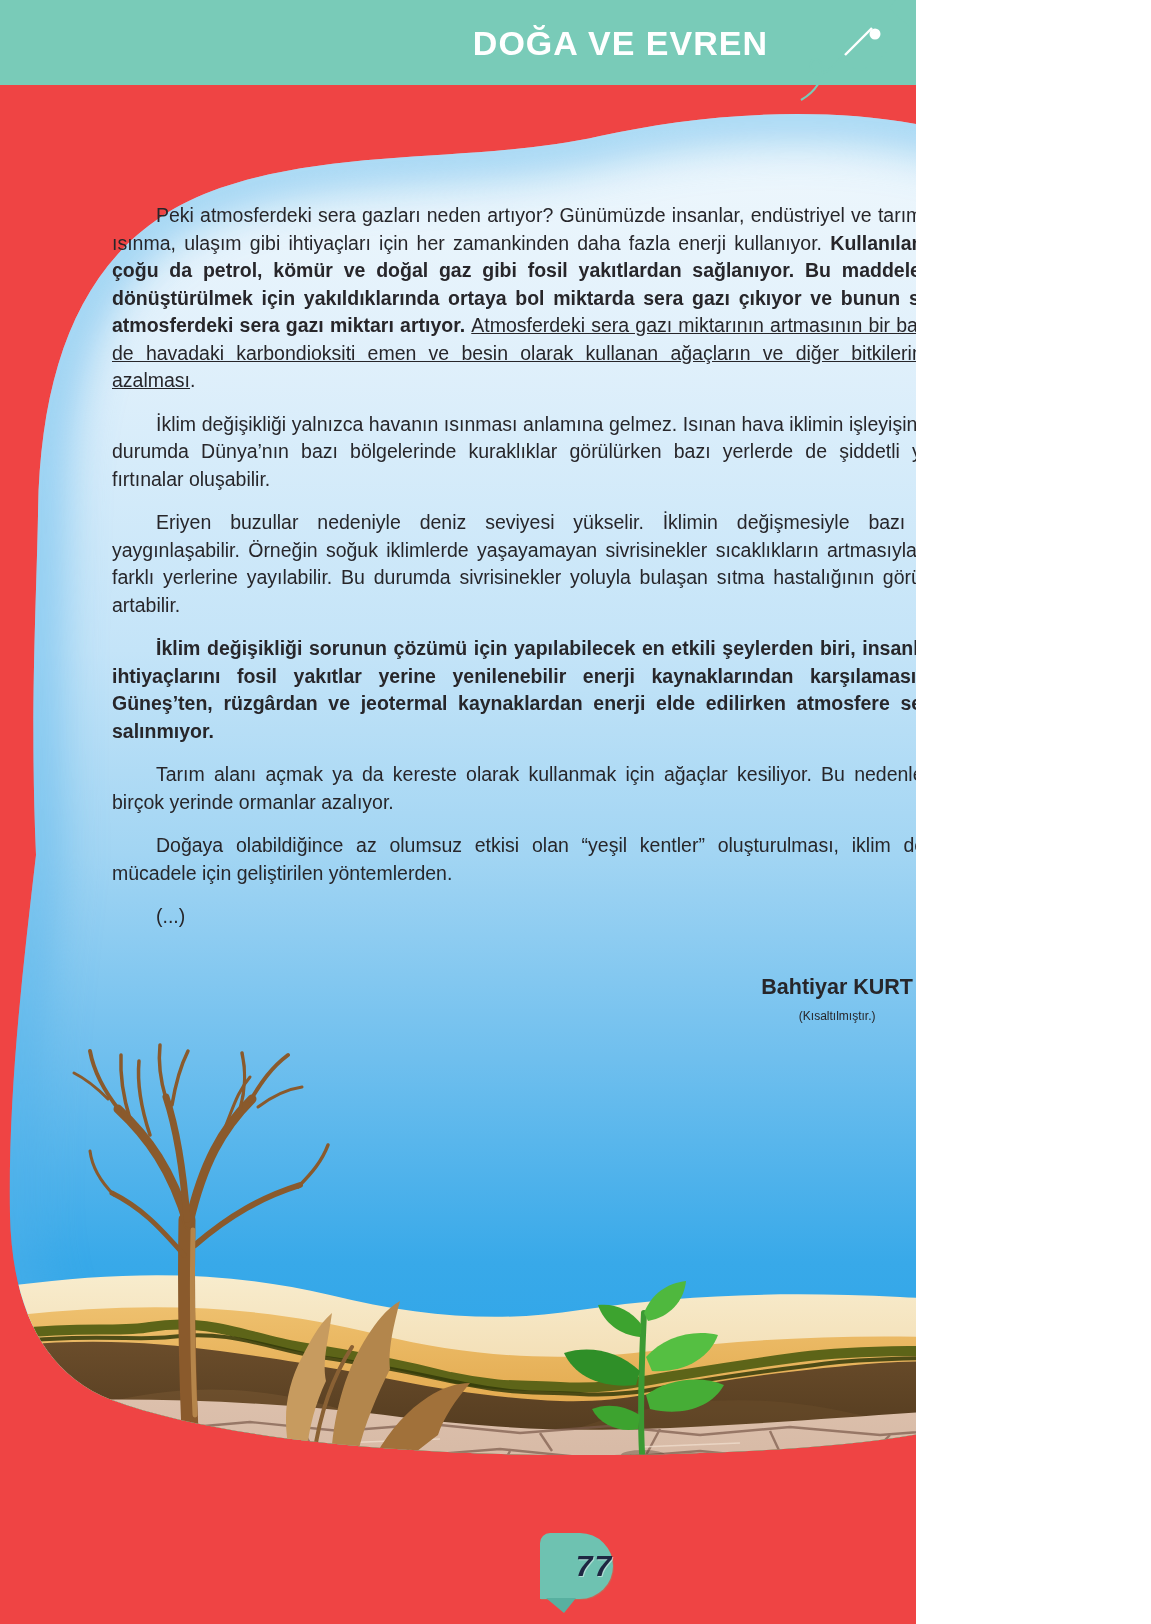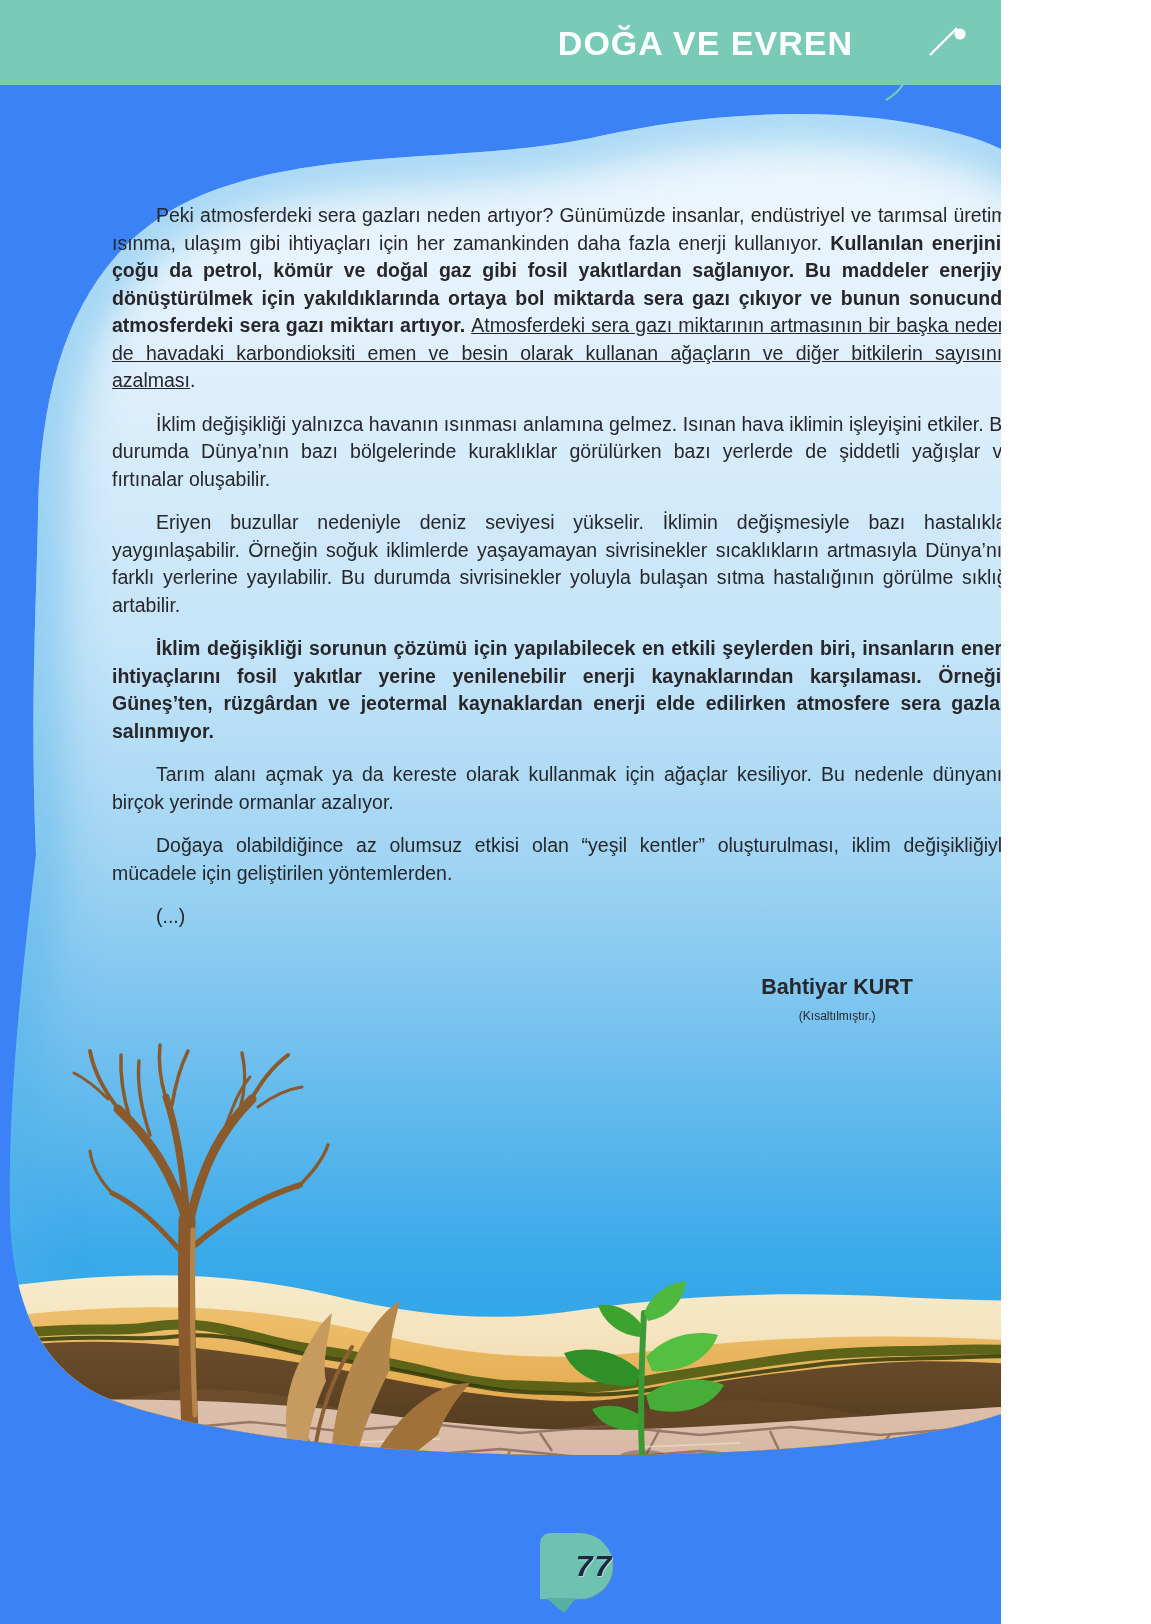--- a/index.html
+++ b/index.html
@@ -1,18 +1,18 @@
 <!DOCTYPE html>
 <html><head>
 <meta charset="utf-8">
 <style>
   html,body { margin:0; padding:0; background:#ffffff; }
   .page {
-    position:relative; width:1001px; height:1624px;
-    background:#3b82f6; overflow:hidden;
+    position:relative; width:916px; height:1624px;
+    background:#ef4444; overflow:hidden;
     font-family:"Liberation Sans", sans-serif;
   }
   
   .header-bar {
     position:absolute; top:0; left:0; width:1151px; height:85px;
     background:#79cbb8;
     clip-path:polygon(0 0, 1046px 0, 1033px 100%, 0 100%);
     z-index:2;
   }
   .header-title {

